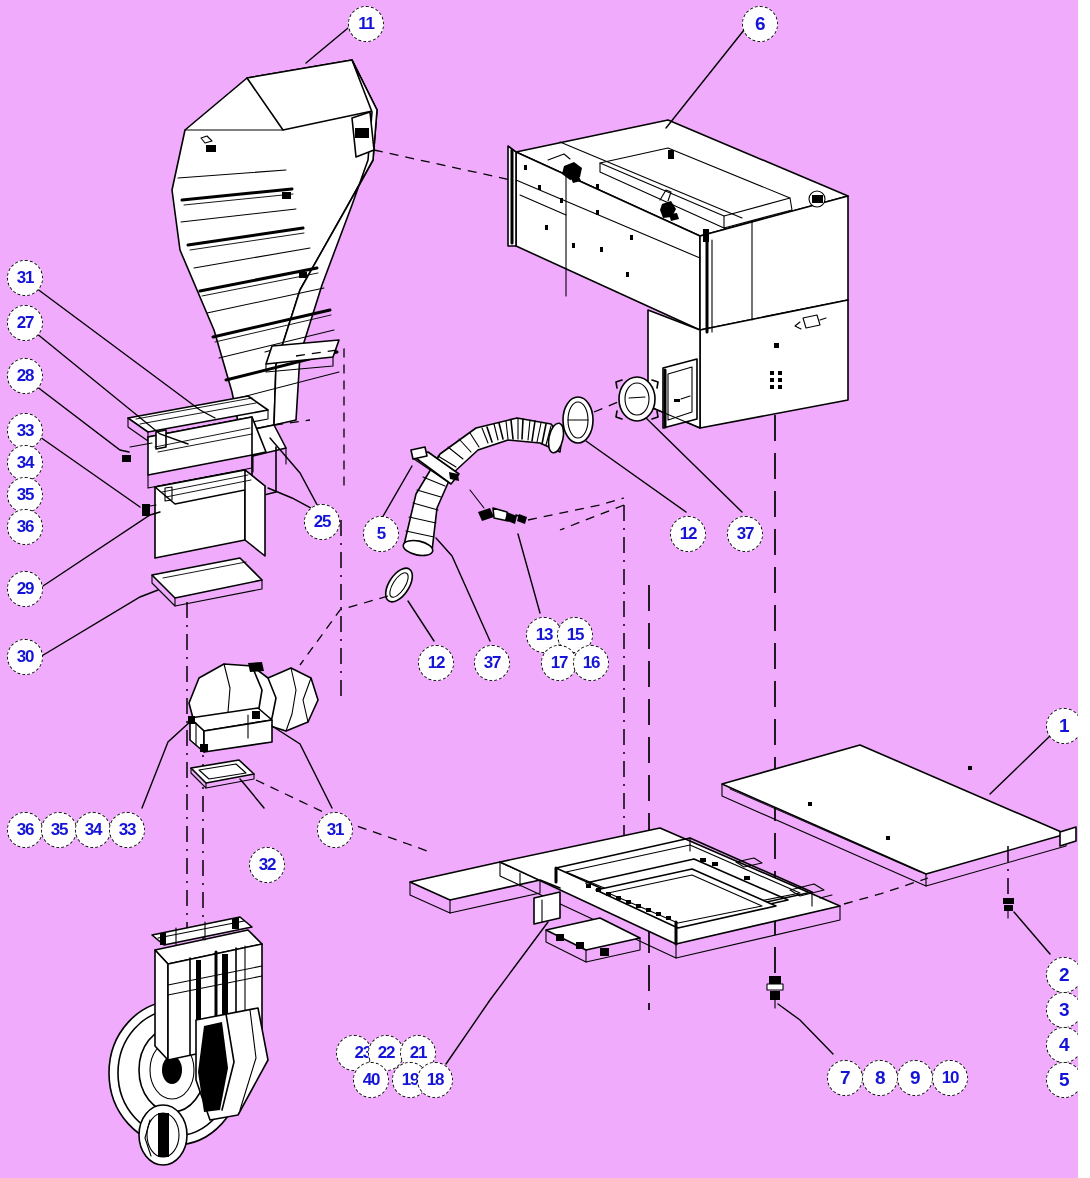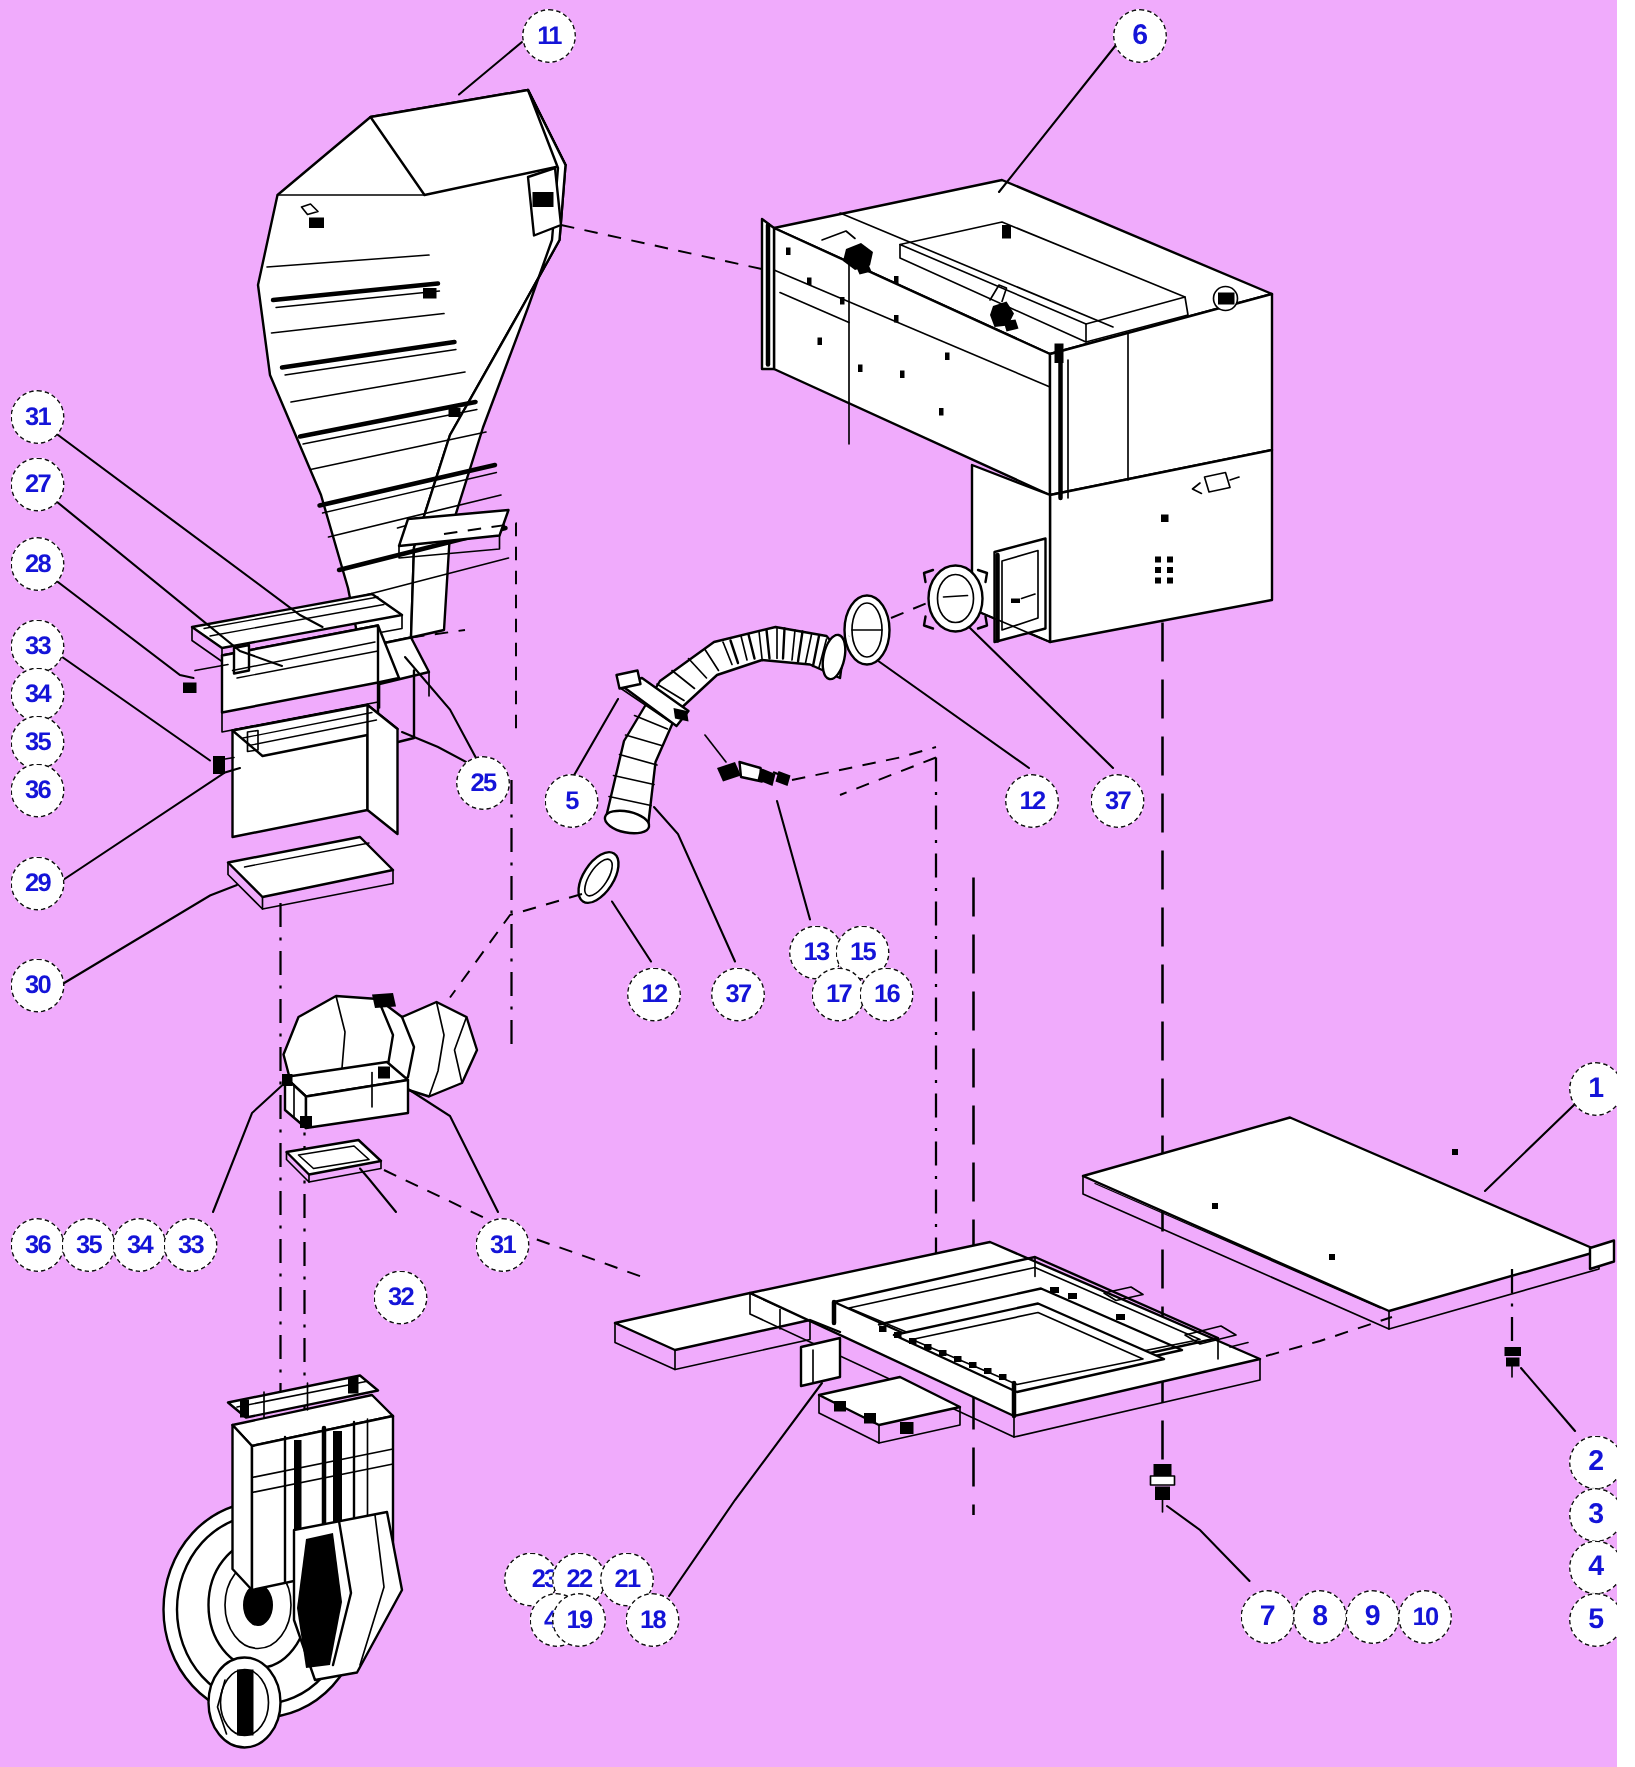--- a/index.html
+++ b/index.html
@@ -534,21 +534,21 @@
       <div class="callout small" style="left: 249px; top: 831px; margin-top: 16px;">32</div>
       <div class="callout small" style="left: 317px; top: 812px;">31</div>
       <div class="callout" style="left: 1046px; top: 957px;">2</div>
       <div class="callout" style="left: 1046px; top: 992px;">3</div>
       <div class="callout" style="left: 1046px; top: 1027px;">4</div>
       <div class="callout" style="left: 1046px; top: 1062px;">5</div>
       <div class="callout small" style="left: 336px; top: 1035px; text-align: right;">23</div>
       <div class="callout small" style="left: 368px; top: 1035px;">22</div>
       <div class="callout small" style="left: 400px; top: 1035px;">21</div>
       <div class="callout small" style="left: 353px; top: 1062px;">40</div>
-      <div class="callout small" style="left: 368px; top: 1062px;">19</div>
+      <div class="callout small" style="left: 392px; top: 1062px;">19</div>
       <div class="callout small" style="left: 417px; top: 1062px;">18</div>
       <div class="callout" style="left: 827px; top: 1060px;">7</div>
       <div class="callout" style="left: 862px; top: 1060px;">8</div>
       <div class="callout" style="left: 897px; top: 1060px;">9</div>
       <div class="callout small" style="left: 932px; top: 1060px;">10</div>
     </div>
 
 </div>
 
 </body></html>

